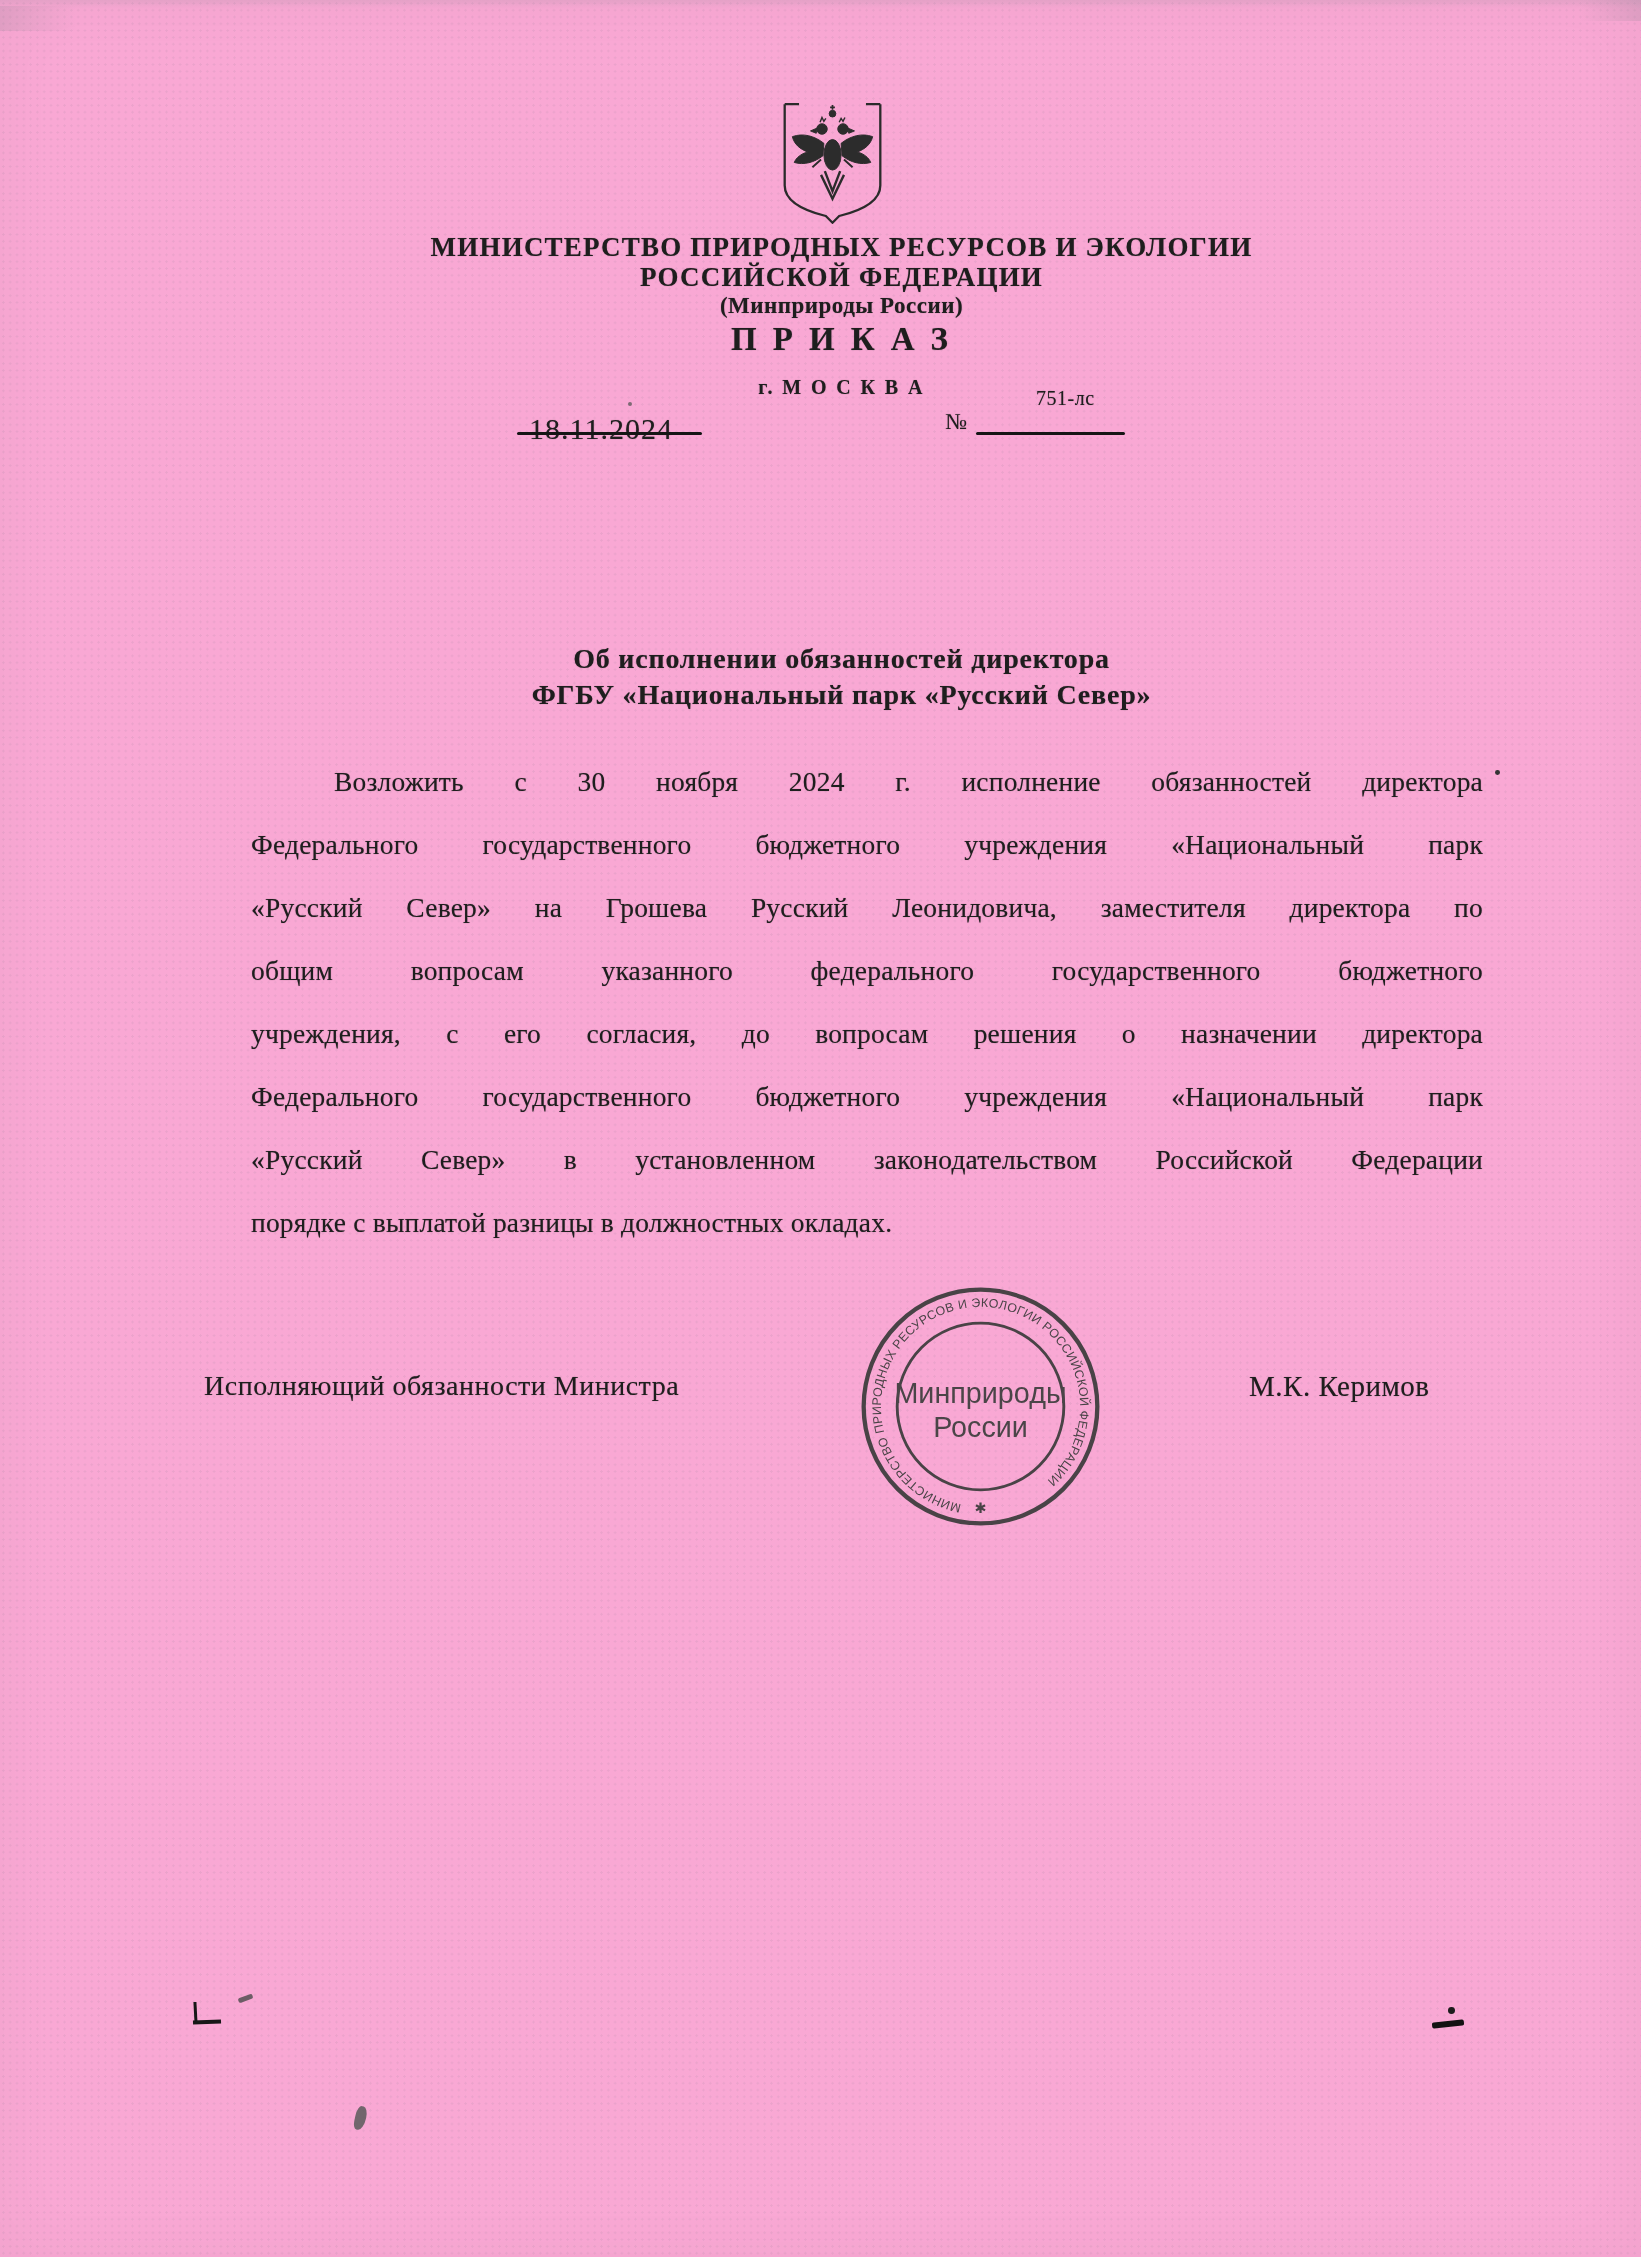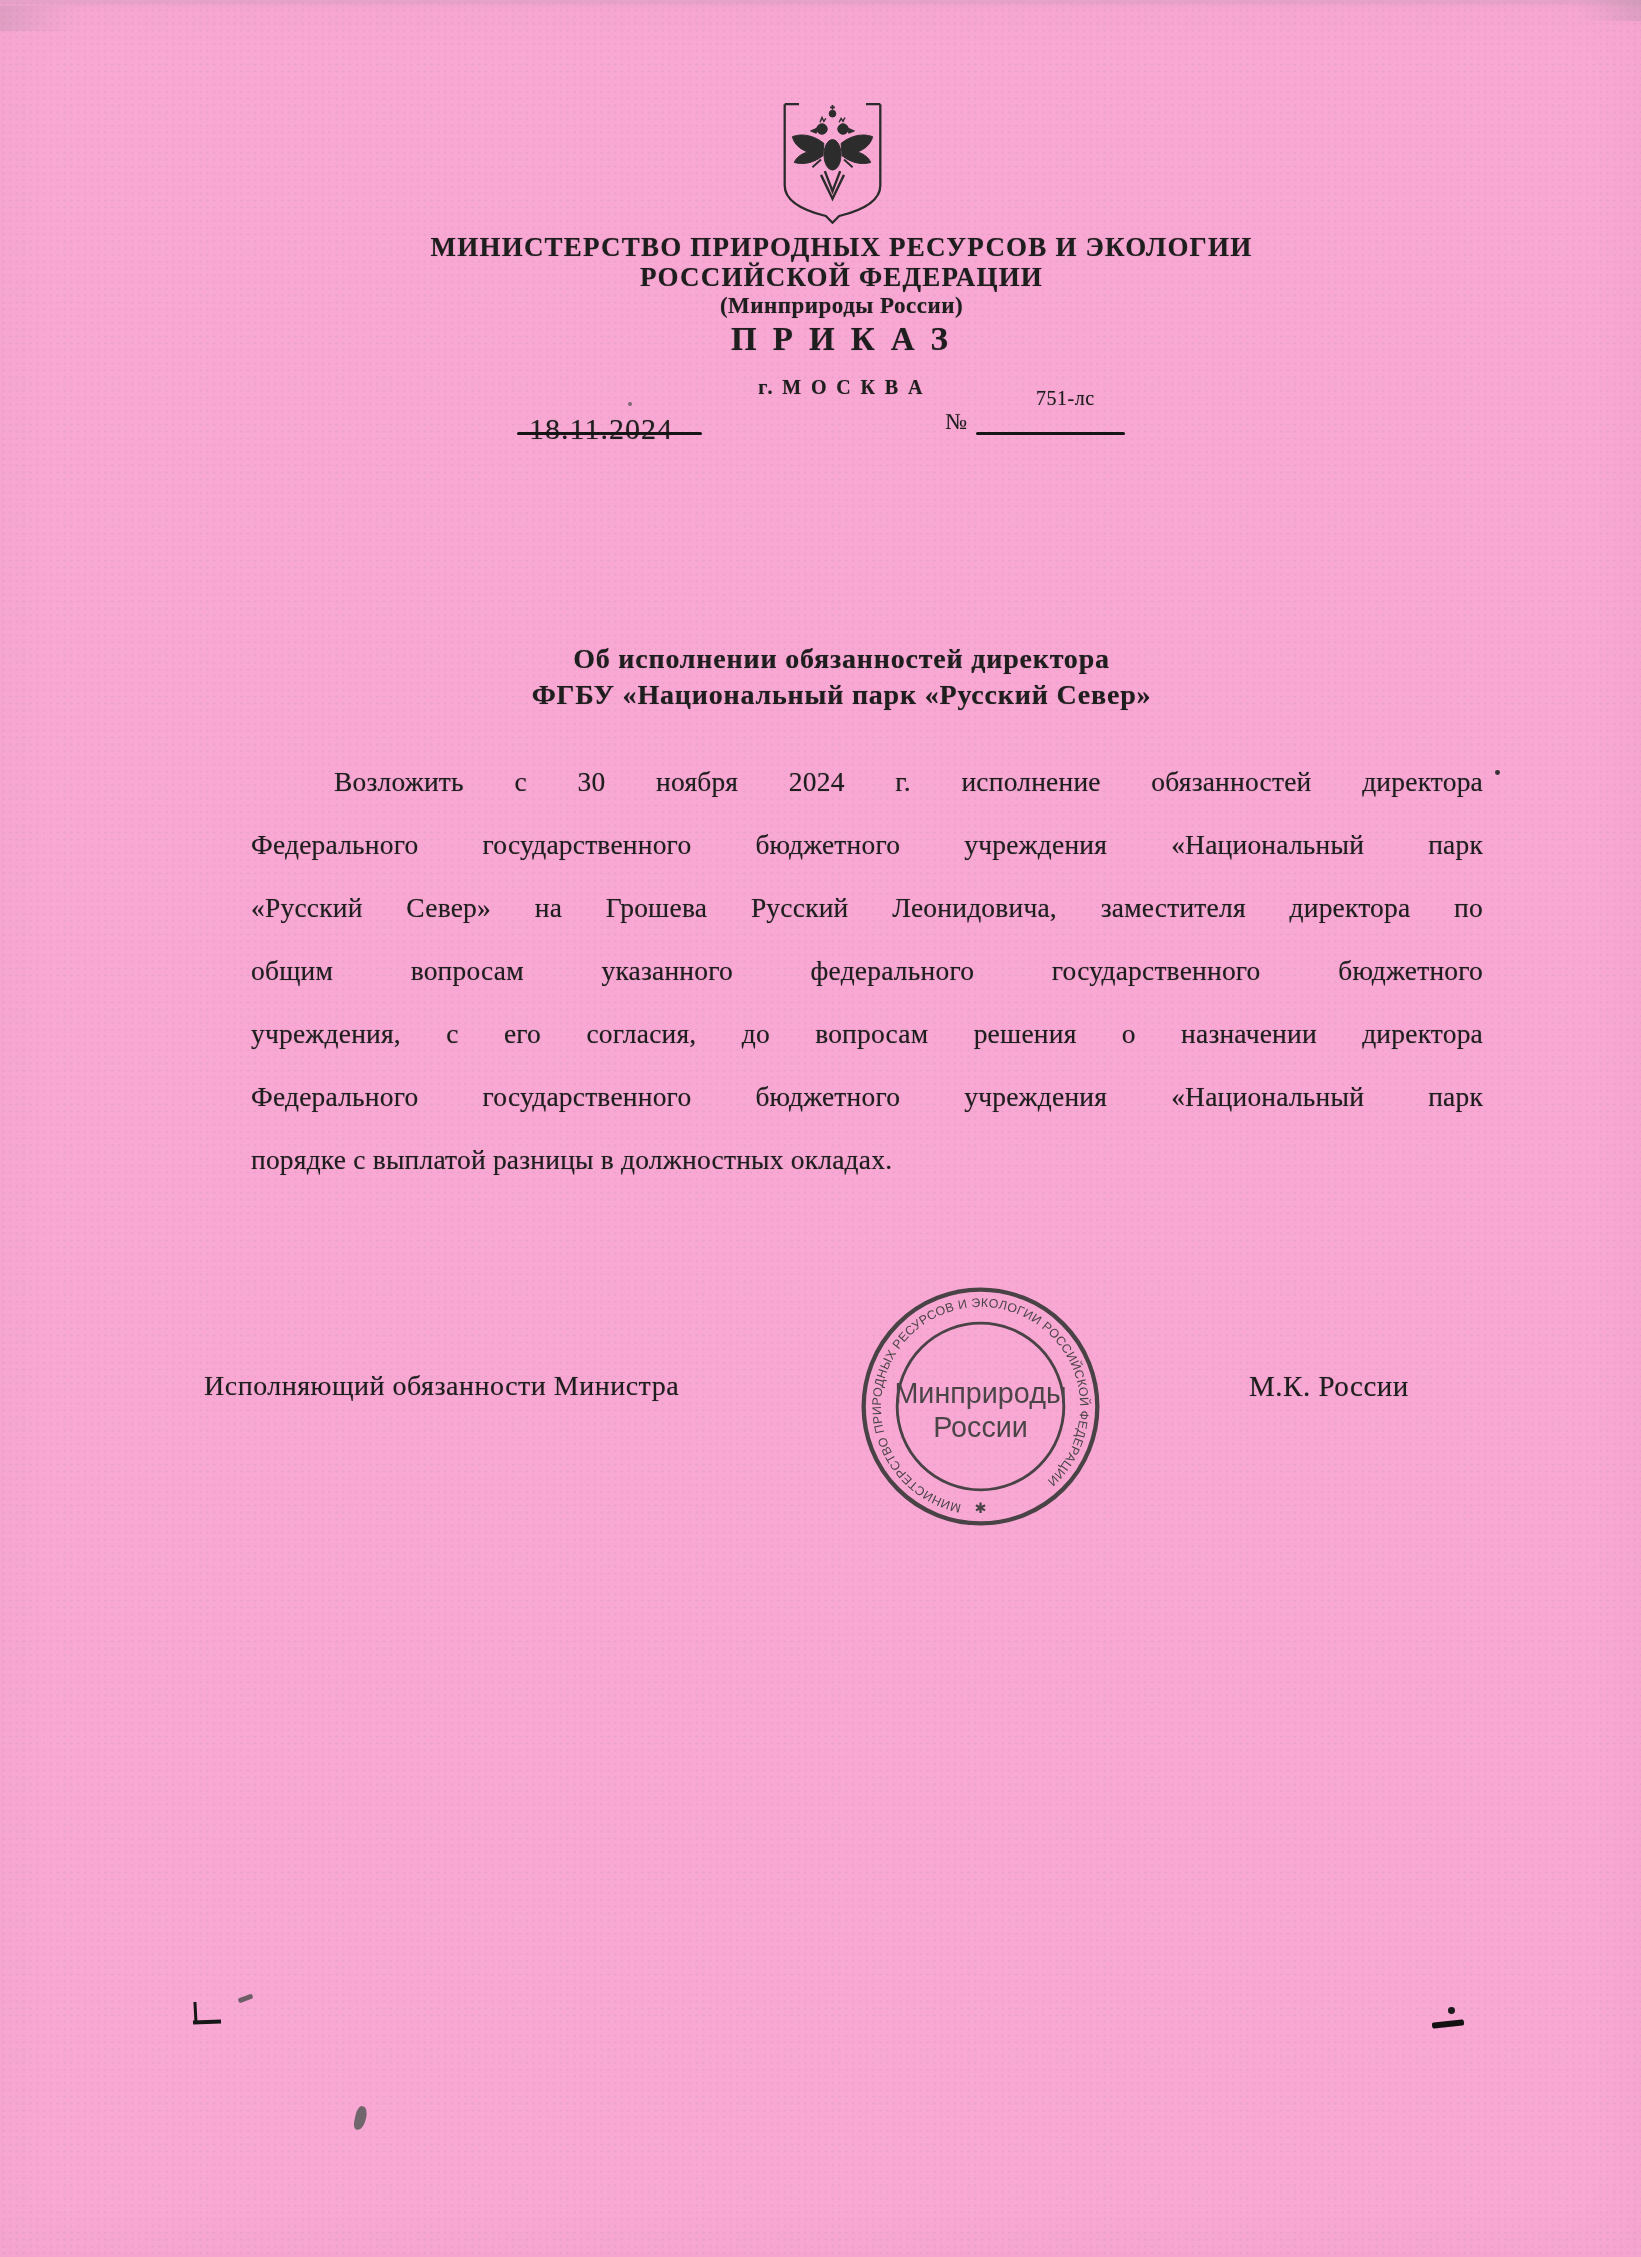--- a/index.html
+++ b/index.html
@@ -113,25 +113,26 @@
   <div class="center-line subject subject-1 soft">Об исполнении обязанностей директора</div>
   <div class="center-line subject subject-2 soft">ФГБУ «Национальный парк «Русский Север»</div>
 
   <div class="body-block">
     <div class="body-line indent soft">Возложить с 30 ноября 2024 г. исполнение обязанностей директора</div>
     <div class="body-line soft">Федерального государственного бюджетного учреждения «Национальный парк</div>
     <div class="body-line soft">«Русский Север» на Грошева Русский Леонидовича, заместителя директора по</div>
     <div class="body-line soft">общим вопросам указанного федерального государственного бюджетного</div>
     <div class="body-line soft">учреждения, с его согласия, до вопросам решения о назначении директора</div>
     <div class="body-line soft">Федерального государственного бюджетного учреждения «Национальный парк</div>
+    <div class="body-line soft">«Русский Север» в установленном законодательством Российской Федерации</div>
     <div class="body-line last soft">порядке с выплатой разницы в должностных окладах.</div>
   </div>
 
   <div class="abs sig-pos soft">Исполняющий обязанности Министра</div>
-  <div class="abs sig-name soft">М.К. России</div>
+  <div class="abs sig-name soft">М.К. Керимов</div>
 
   <svg class="abs stamp" width="249" height="249" viewBox="0 0 260 260">
     <defs>
       <path id="ringPath" d="M130,234 a104,104 0 1,1 0.01,0" fill="none"></path>
     </defs>
     <circle cx="130" cy="130" r="122" fill="none" stroke="#3b3b3b" stroke-width="4.5"></circle>
     <circle cx="130" cy="130" r="87" fill="none" stroke="#3b3b3b" stroke-width="3"></circle>
     <text font-family="Liberation Sans, sans-serif" font-size="13" letter-spacing="0.3" fill="#3b3b3b">
       <textPath href="#ringPath" startOffset="20">МИНИСТЕРСТВО ПРИРОДНЫХ РЕСУРСОВ И ЭКОЛОГИИ РОССИЙСКОЙ ФЕДЕРАЦИИ</textPath>
     </text>

